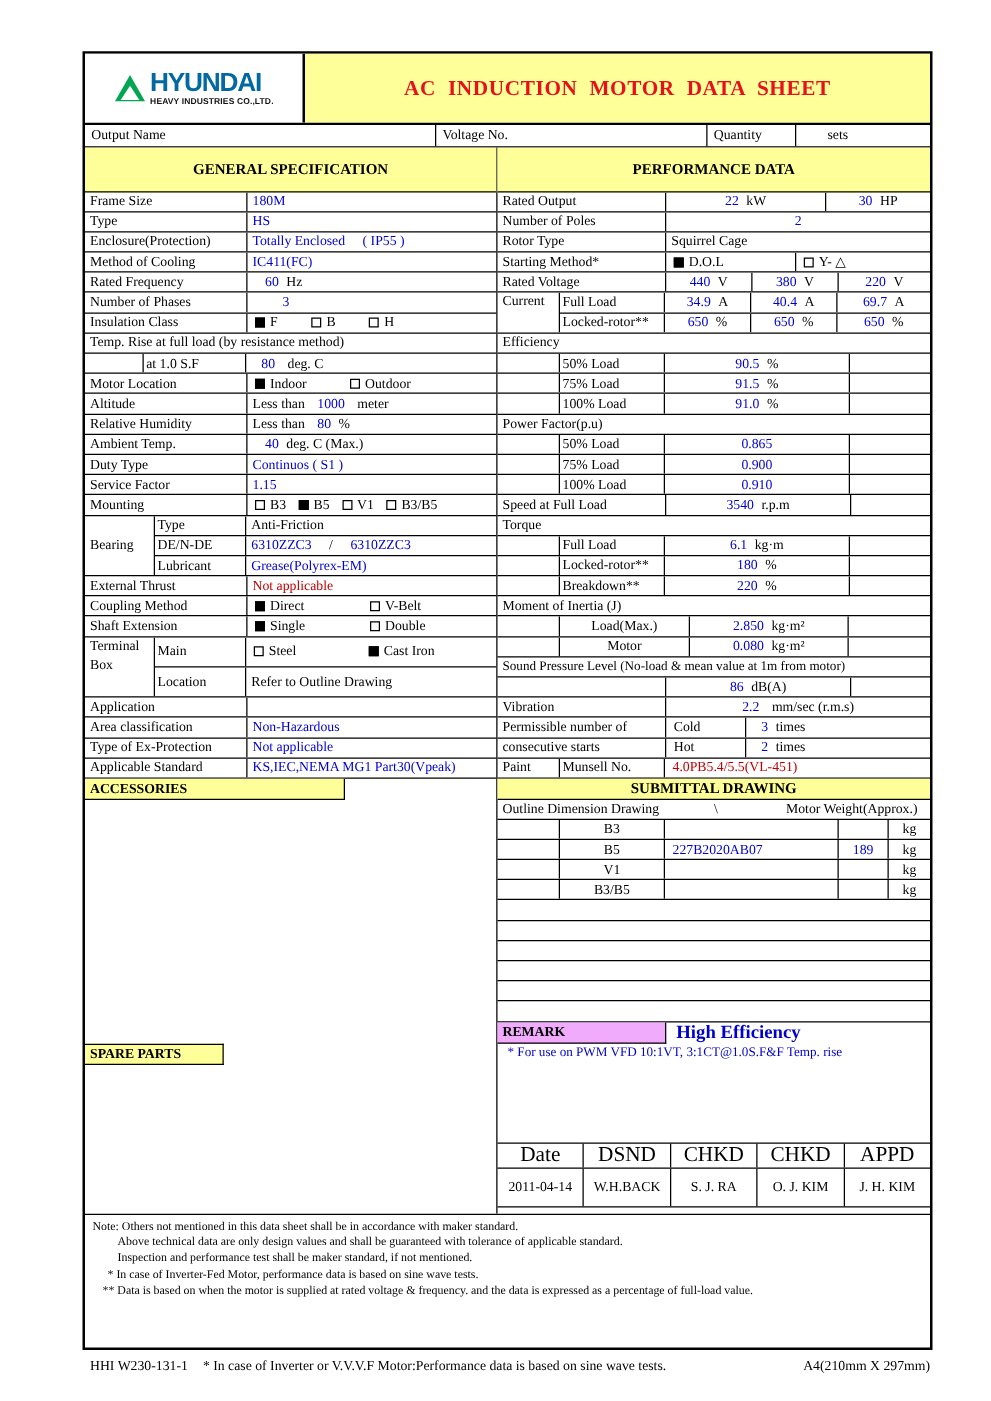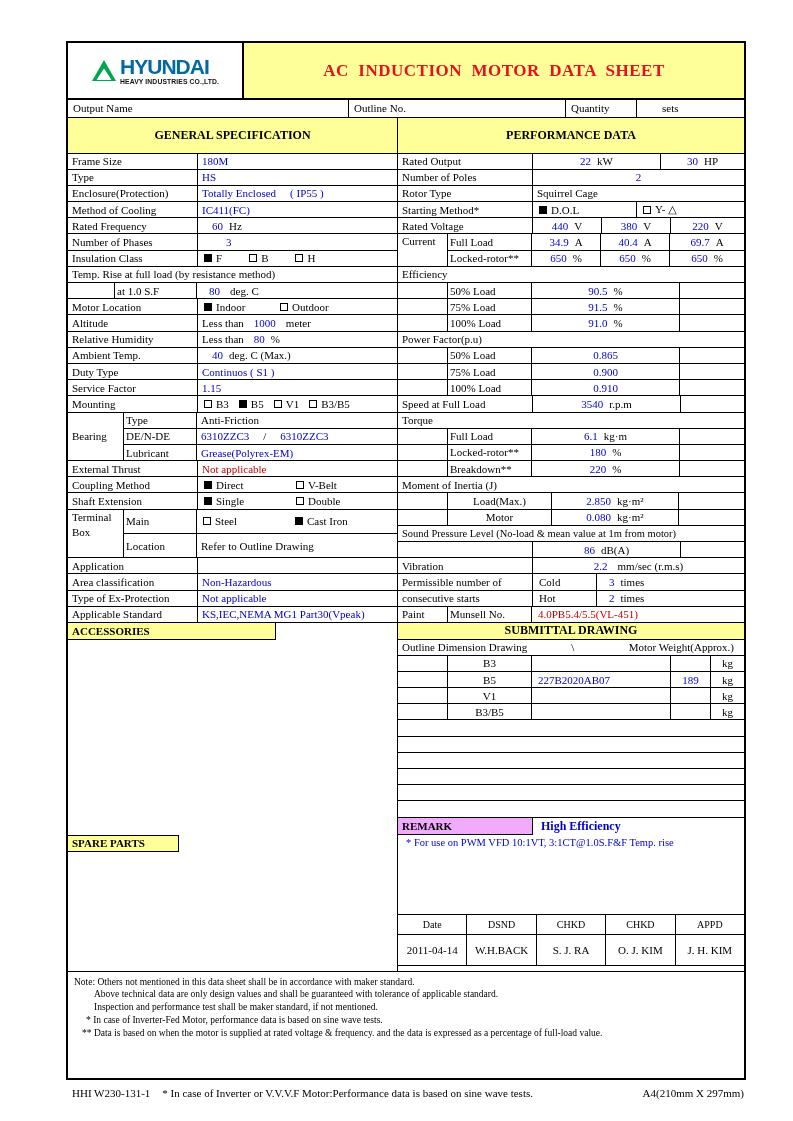--- a/index.html
+++ b/index.html
@@ -60,28 +60,28 @@
 .twolines{flex-direction:column;align-items:flex-start;justify-content:flex-start;line-height:15.6px}
 .accrow{height:16.6px;display:flex;flex:none}
 .acc{width:208px;background:#ffff99;border-right:1px solid #000;border-bottom:1px solid #000;font-weight:bold;display:flex;align-items:center;padding-left:4px}
 .sprow{height:17px;display:flex;flex:none}
 .sp-cell{width:111px;background:#ffff99;border:1px solid #000;border-left:none;font-weight:bold;display:flex;align-items:center;padding-left:4px}
 .spacer195{height:195px;flex:none}
 .spacer17{height:17px;border-bottom:1px solid #000;flex:none}
 .spacer63{height:63px;flex:none}
 .remarkrow{height:16.2px;display:flex;flex:none}
 .remark-cell{width:135px;background:#f0abfc;border-right:1px solid #000;border-bottom:1px solid #000;font-weight:bold;display:flex;align-items:center;padding-left:4px}
-.higheff{display:flex;align-items:center;padding-left:8px;font-weight:bold;color:#0000cc;font-size:12px}
+.higheff{display:flex;align-items:center;padding-left:8px;font-weight:bold;color:#0000cc;font-size:15px}
 .remnote{height:16px;display:flex;align-items:center;padding-left:8px;color:#0000cc;font-size:10.5px;flex:none;white-space:nowrap}
 .appr{border-top:1px solid #000;flex:none}
 .appr-h{display:flex;height:20px;border-bottom:1px solid #000}
 .appr-v{display:flex;height:31px;border-bottom:1px solid #000}
 .appr .cell{flex:1;display:flex;align-items:center;justify-content:center;border-right:1px solid #000;white-space:nowrap;overflow:hidden}
 .appr .cell:last-child{border-right:none}
-.appr-h .cell{font-size:10px}
+.appr-h .cell{font-size:17px}
 .outline-row .c{width:100%}
 .outline-inner{display:flex;align-items:center;width:100%}
 .outline-inner .o1{padding-left:4px}
 .outline-inner .o2{margin-left:44px}
 .outline-inner .o3{margin-left:auto;padding-right:10px}
 
 .notes{border-top:1px solid #000;padding:4px 0 0 6px;font-size:9.5px;line-height:12.8px;height:90px;overflow:hidden}
 .notes div{white-space:nowrap}
 .n2,.n3{margin-left:20px}.n4{margin-left:12px}.n5{margin-left:8px}
 
@@ -111,21 +111,21 @@
     <div class="title-cell">
       <span class="title-text">AC  INDUCTION  MOTOR  DATA  SHEET</span>
     </div>
   </div>
 
   <div class="irow">
     <div class="ic ia">
         <span>Output Name</span>
       </div>
     <div class="ic ib">
-        <span>Outline No.</span>
+        <span>Voltage No.</span>
       </div>
     <div class="ic icc">
         <span>Quantity</span>
       </div>
     <div class="ic idd">
         <span style="margin-left:20px">sets</span>
       </div>
   </div>
 
   <div class="cols">

